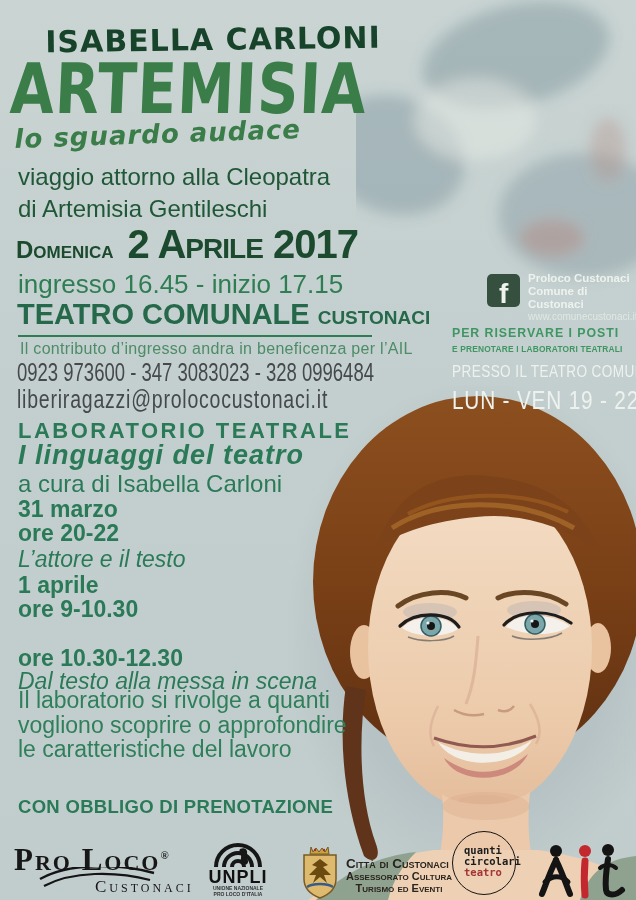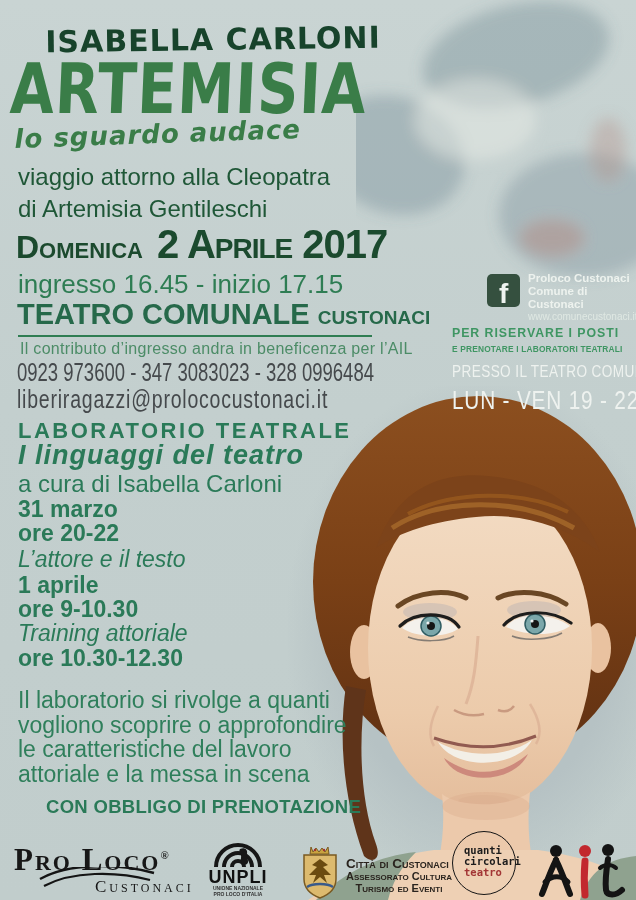--- a/index.html
+++ b/index.html
@@ -16,21 +16,21 @@
   .title{left:12px;top:48px;font-family:"DejaVu Sans",sans-serif;font-weight:bold;
     font-size:57px;letter-spacing:1px;color:#3a7d48;
     transform:scaleY(1.22) skewX(-3deg);transform-origin:left top;}
   .subtitle{left:14px;top:124px;font-family:"DejaVu Sans",sans-serif;
     font-style:italic;font-weight:bold;font-size:26px;color:#3a7d48;
     transform:rotate(-2deg);transform-origin:left top;letter-spacing:1px;}
   
   .intro{left:18px;top:161px;color:#1f5737;font-size:24px;line-height:32px;font-weight:400;}
   
   .dateline{left:16px;top:222px;color:#1b4a2e;font-variant:small-caps;font-weight:bold;white-space:nowrap;}
-  .dateline .day{font-size:32px;}
+  .dateline .day{font-size:24px;}
   .dateline .bigdate{font-size:40px;letter-spacing:-1px;margin-left:14px;}
   .ingresso{left:18px;top:269px;color:#2e7d53;font-size:26px;font-weight:400;}
   .venueline{left:17px;top:298px;white-space:nowrap;}
   .venueline .venue{color:#26694a;font-weight:bold;font-size:29px;text-align:center;}
   .venueline .vcity{color:#26694a;font-weight:bold;font-size:19px;margin-left:8px;}
   .divider{left:18px;top:335px;width:354px;height:2px;background:#2f7d52;}
   .charity{left:20px;top:340px;color:#4c8c67;font-size:16px;letter-spacing:.3px;}
   .phones{left:17px;top:358px;color:#45494c;font-size:25px;font-weight:400;
     transform:scaleX(.74);transform-origin:left top;white-space:nowrap;}
   .email{left:17px;top:385px;color:#45494c;font-size:25px;font-weight:400;letter-spacing:1px;
@@ -52,21 +52,21 @@
   .ws-head{left:18px;top:418px;font-weight:bold;font-size:22px;letter-spacing:2.5px;}
   .ws-title{left:18px;top:440px;font-weight:bold;font-style:italic;font-size:27px;letter-spacing:1px;}
   .ws-cur{left:18px;top:470px;font-size:24px;font-weight:400;}
   .ws-b{font-weight:bold;font-size:23px;}
   .ws-i{font-style:italic;font-size:23px;font-weight:400;}
   .s0d{left:18px;top:496px;} .s0t{left:18px;top:520px;} .s0n{left:18px;top:546px;}
   .s1d{left:18px;top:572px;} .s1t0{left:18px;top:596px;} .s1n0{left:18px;top:620px;}
   .s1t1{left:18px;top:645px;} .s1n1{left:18px;top:668px;}
   .ws-par{left:18px;top:688px;font-size:23px;line-height:24.5px;font-weight:400;color:#2f7f5b;}
   .free1{left:18px;top:774px;font-weight:bold;font-size:23px;letter-spacing:.5px;}
-  .free2{left:18px;top:796px;font-weight:bold;font-size:18.5px;letter-spacing:.3px;margin-left:28px;}
+  .free2{left:18px;top:796px;font-weight:bold;font-size:18.5px;letter-spacing:.3px;}
   
   .proloco{left:14px;top:840px;width:180px;color:#171717;font-family:"Liberation Serif",serif;}
   .pl-name{font-variant:small-caps;font-weight:bold;font-size:31px;letter-spacing:2px;line-height:30px;}
   .pl-reg{font-size:11px;vertical-align:super;}
   .pl-city{font-variant:small-caps;font-size:17px;letter-spacing:3px;margin-left:81px;margin-top:2px;}
   .pl-swoosh{position:absolute;left:24px;top:27px;}
   .unpli{left:205px;top:841px;width:66px;text-align:center;color:#111;}
   .unpli-name{font-weight:bold;font-size:18px;letter-spacing:1px;line-height:18px;}
   .unpli-sub{font-weight:bold;font-size:5px;line-height:5.5px;color:#333;}
   .crest{left:299px;top:845px;}
@@ -210,28 +210,27 @@
 
   <div class="abs ws ws-head">LABORATORIO TEATRALE</div>
   <div class="abs ws ws-title">I linguaggi del teatro</div>
   <div class="abs ws ws-cur">a cura di Isabella Carloni</div>
 
   <div class="abs ws ws-b s0d">31 marzo</div>
   <div class="abs ws ws-b s0t">ore 20-22</div>
   <div class="abs ws ws-i s0n">L’attore e il testo</div>
   <div class="abs ws ws-b s1d">1 aprile</div>
   <div class="abs ws ws-b s1t0">ore 9-10.30</div>
-  <div class="abs ws ws-i s1n0">Training attoriale</div>
   <div class="abs ws ws-b s1t1">ore 10.30-12.30</div>
+  <div class="abs ws ws-i s1n1">Dal testo alla messa in scena</div>
 
   <div class="abs ws-par">
     <div>Il laboratorio si rivolge a quanti</div>
     <div>vogliono scoprire o approfondire</div>
     <div>le caratteristiche del lavoro</div>
-    <div>attoriale e la messa in scena</div>
   </div>
   <div class="abs ws free2">CON OBBLIGO DI PRENOTAZIONE</div>
 
   <div class="abs proloco">
     <div class="pl-name"><span>Pro Loco</span><span class="pl-reg">®</span></div>
     <svg class="pl-swoosh" width="120" height="24" viewBox="0 0 120 24">
       <path d="M 2 12 C 30 -4 80 -4 116 6" stroke="#141414" stroke-width="2.4" fill="none"></path>
       <path d="M 6 19 C 34 4 78 4 112 13" stroke="#141414" stroke-width="2.2" fill="none"></path>
     </svg>
     <div class="pl-city">Custonaci</div>

